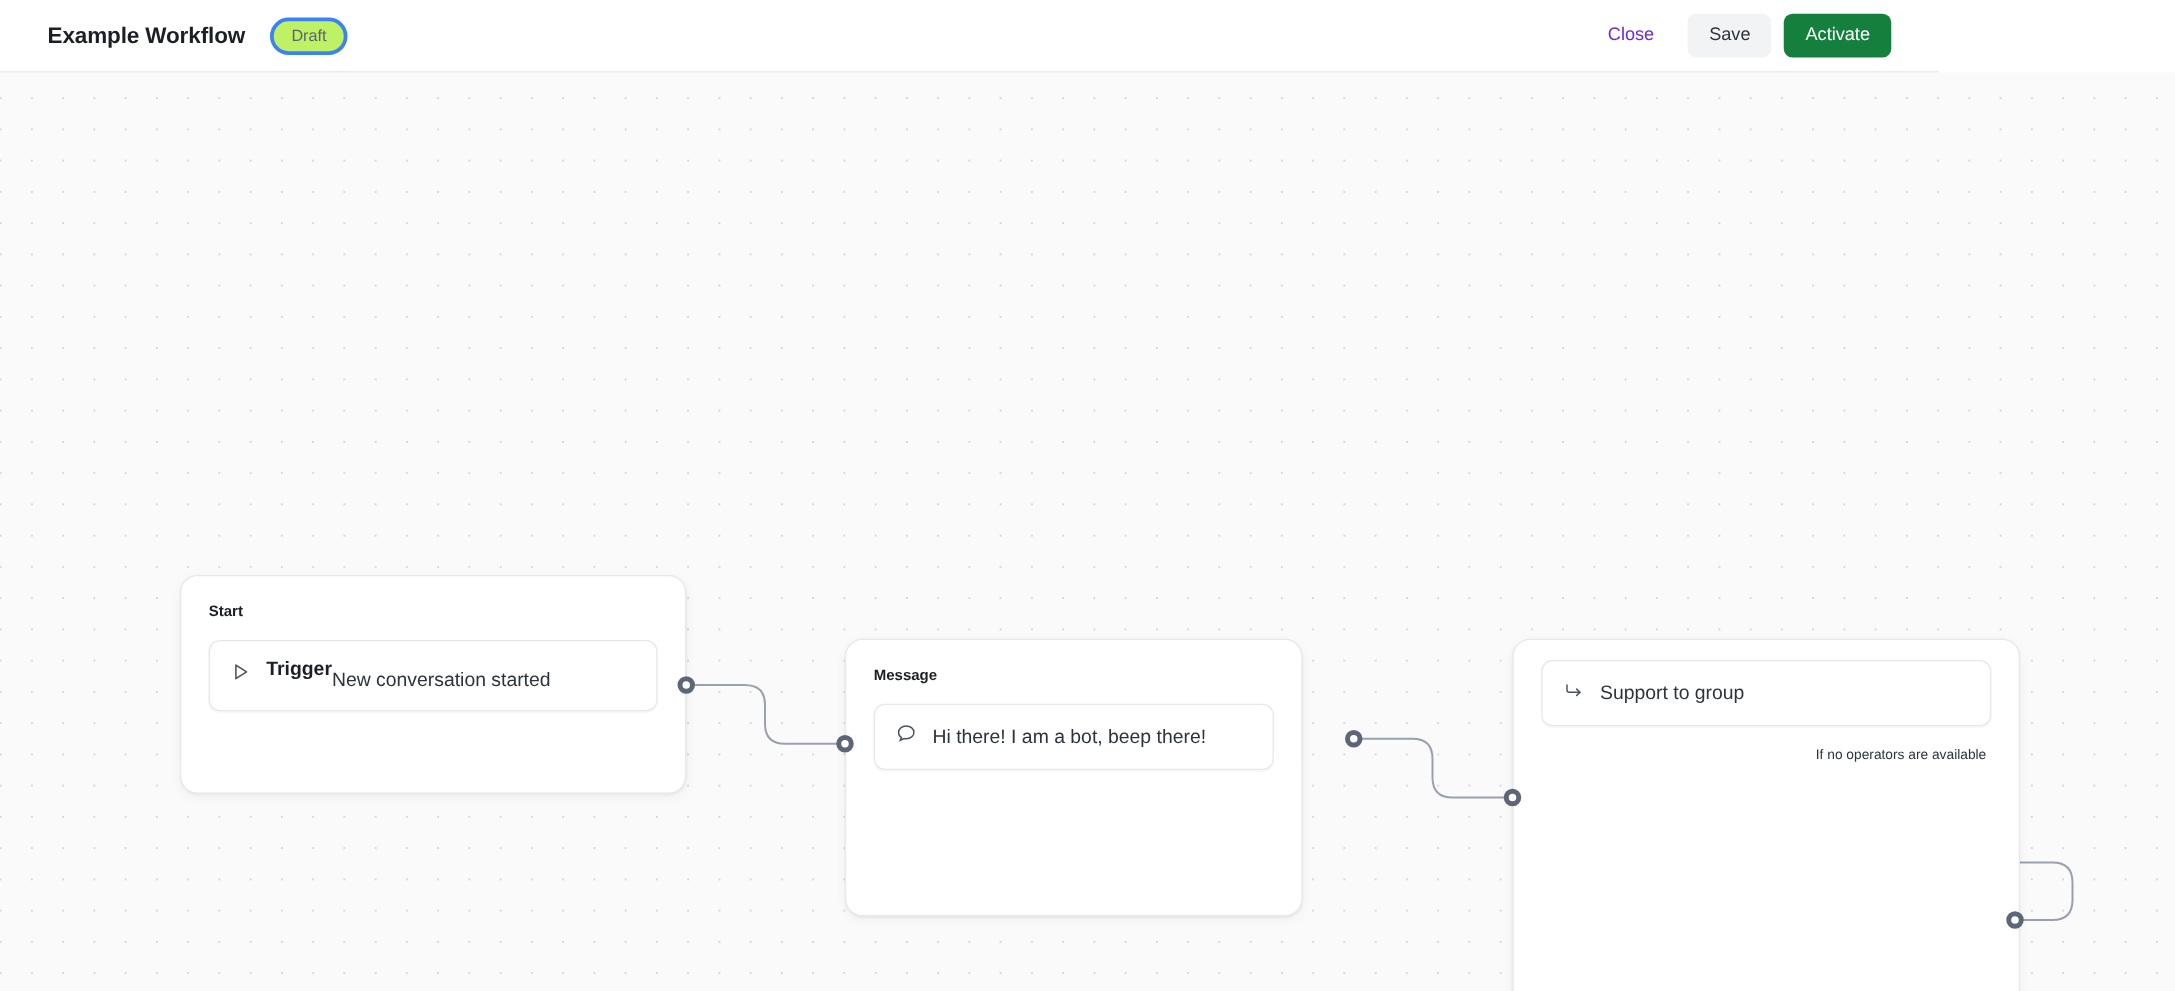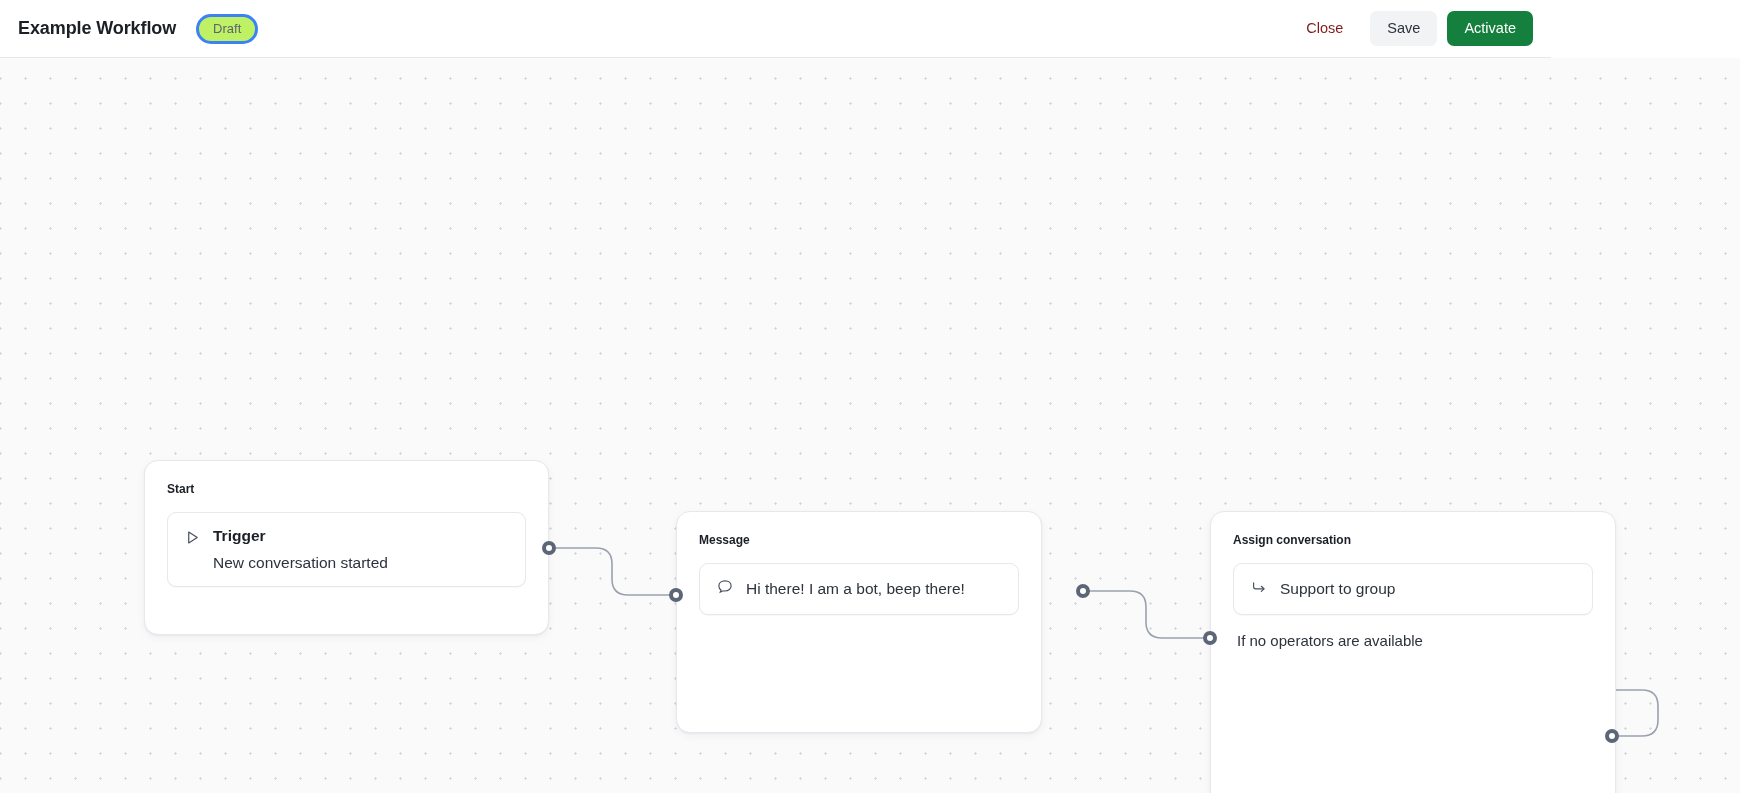--- a/index.html
+++ b/index.html
@@ -15,21 +15,21 @@
   
   .header {
     position: absolute;
     top: 0; left: 0;
     width: 1551px;
     height: 58px;
     background: #ffffff;
     border-bottom: 1px solid #e6e8eb;
     display: flex;
     align-items: center;
-    padding: 0 18px;
+    padding: 0 38px;
     z-index: 50;
   }
   .title {
     font-size: 18px;
     font-weight: bold;
     color: #1b1f26;
     letter-spacing: -0.1px;
   }
   .badge {
     margin-left: 20px;
@@ -49,21 +49,21 @@
   }
   .btn {
     font-family: "Liberation Sans", sans-serif;
     font-size: 14.5px;
     border: none;
     border-radius: 7px;
     padding: 9px 17px;
     cursor: pointer;
     line-height: 1.2;
   }
-  .btn-ghost { background: transparent; color: #7f1d1d; }
+  .btn-ghost { background: transparent; color: #6d28d9; }
   .btn-secondary { background: #f2f3f5; color: #2c333d; }
   .btn-primary { background: #15803d; color: #ffffff; }
 
   
   .canvas {
     position: absolute;
     top: 58px; left: 0;
     width: 1740px;
     height: 735px;
     background-color: #fafafb;
@@ -93,39 +93,39 @@
     display: flex;
     align-items: center;
     gap: 12px;
     margin: 16px 22px 0;
     border: 1px solid #e6e8ec;
     border-radius: 9px;
     padding: 14px 16px;
     background: #ffffff;
     box-shadow: 0 1px 1px rgba(20,26,40,0.03);
   }
-  .row-stack { display: flex; flex-direction: column; gap: 0; }
+  .row-stack { display: flex; flex-direction: row; gap: 0; }
   .row-label {
     font-size: 15.5px;
     color: #1b1f26;
     font-weight: bold;
   }
   .row-sub {
     font-size: 15.5px;
     color: #2c333d;
     margin-top: 9px;
     font-weight: normal;
   }
   .row-text { font-size: 15.5px; color: #2c333d; }
   .icon { flex: 0 0 auto; display: block; color: #4a5160; }
 
   .node-foot {
-    font-size: 15px;
+    font-size: 11px;
     color: #2c333d;
-    text-align: left;
+    text-align: right;
     padding: 17px 26px 22px;
   }
 
   
   .handle {
     position: absolute;
     width: 14px; height: 14px;
     border-radius: 50%;
     background: #ffffff;
     border: 4px solid #5d6676;
@@ -183,21 +183,20 @@
             <path d="M10 3.2c3.9 0 6.8 2.4 6.8 5.6 0 3.1-2.9 5.6-6.8 5.6-.7 0-1.4-.1-2-.2l-3.3 1.6.9-2.6C4 12.2 3.2 10.6 3.2 8.8 3.2 5.6 6.1 3.2 10 3.2z" fill="none" stroke="#4a5160" stroke-width="1.3"></path>
           </svg>
       </span>
       <span class="row-text">Hi there! I am a bot, beep there!</span>
     </div>
   </div>
   <div class="handle" style="left:669px; top:530px;"></div>
   <div class="handle" style="left:1076px; top:526px;"></div>
 
   <div class="node" style="left:1210px; top:453px; width:406px; height:315px;">
-    <div class="node-title">Assign conversation</div>
     <div class="row">
       <span class="icon">
         <svg width="18" height="18" viewBox="0 0 20 20">
             <path d="M4 5.5v4.2c0 1.3 1 2.3 2.3 2.3h9" fill="none" stroke="#4a5160" stroke-width="1.3" stroke-linecap="round"></path>
             <path d="M12.6 9.2 15.6 12l-3 2.8" fill="none" stroke="#4a5160" stroke-width="1.3" stroke-linecap="round" stroke-linejoin="round"></path>
           </svg>
       </span>
       <span class="row-text">Support to group</span>
     </div>
     <div class="node-foot">If no operators are available</div>

